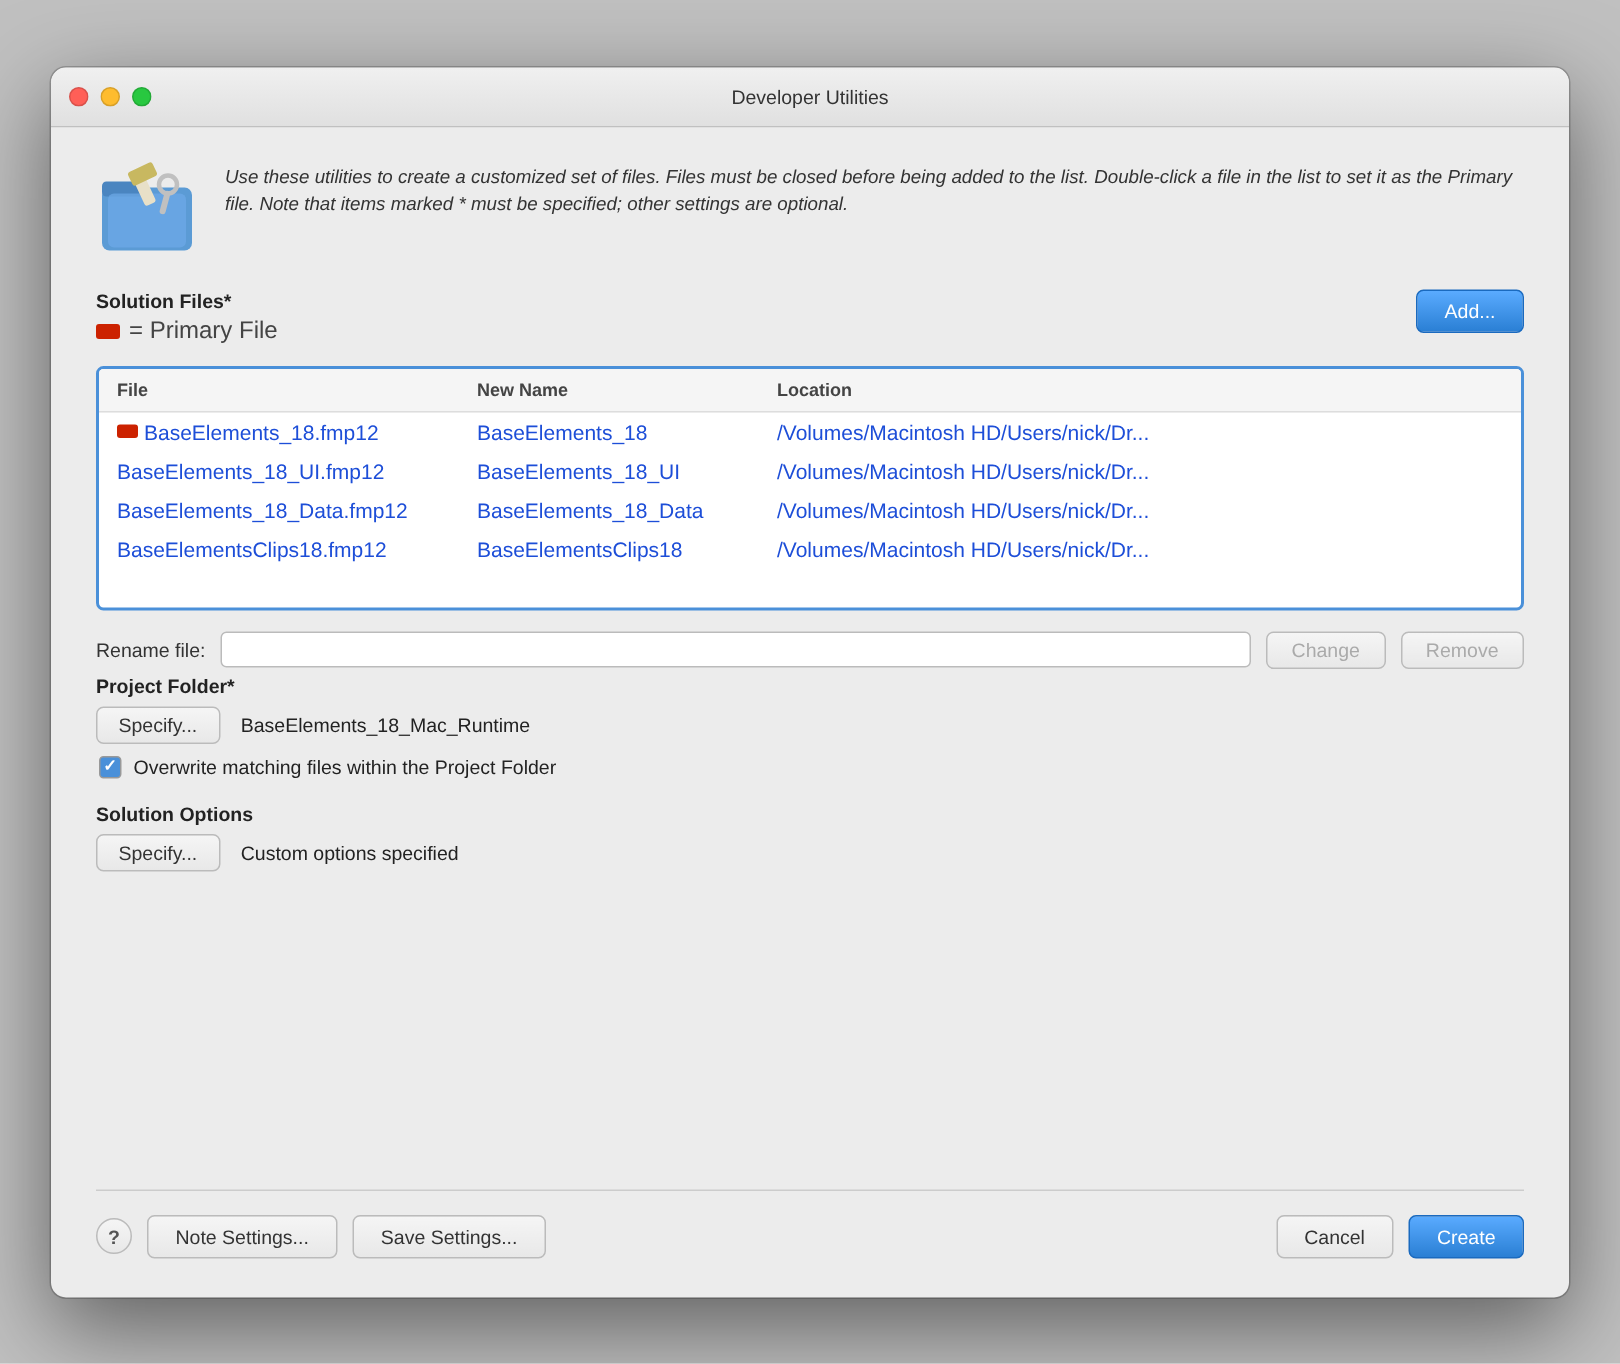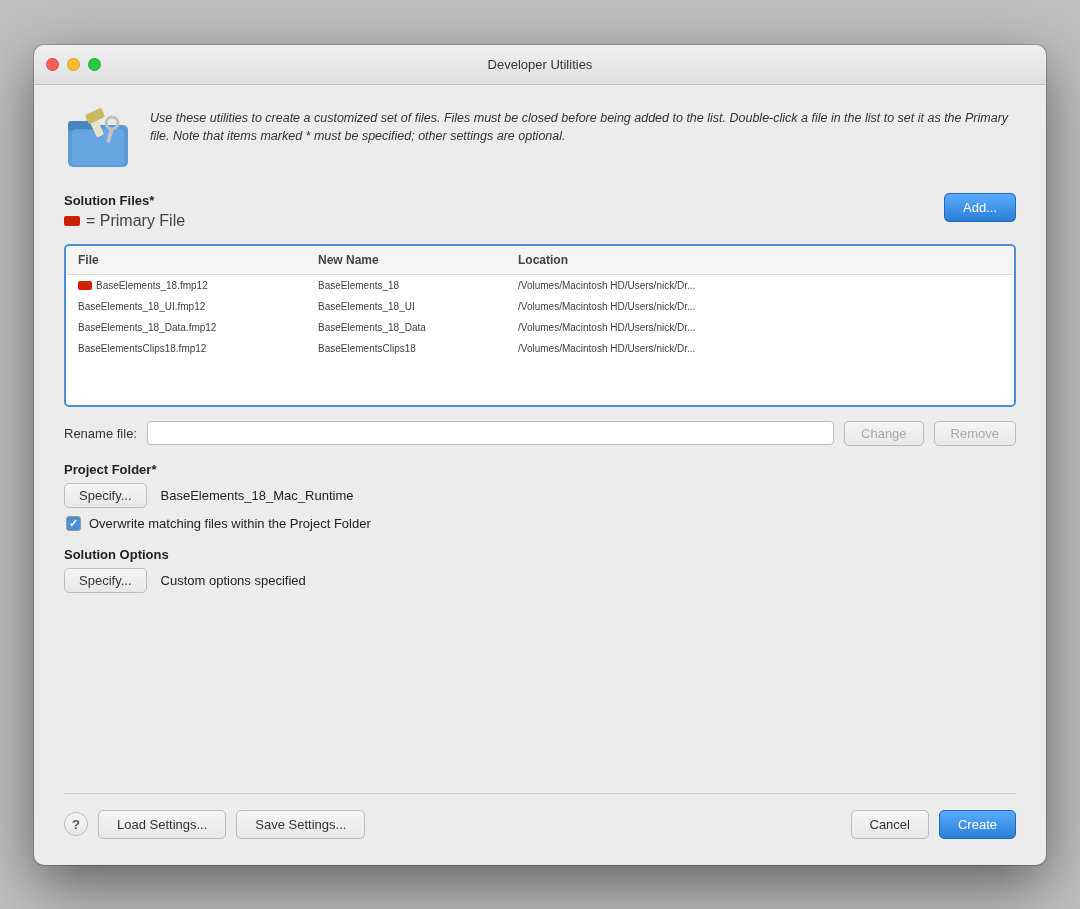--- a/index.html
+++ b/index.html
@@ -151,22 +151,22 @@
     }
 
     .table-row {
       display: grid;
       grid-template-columns: 240px 200px 1fr;
       padding: 2px 8px;
       align-items: center;
     }
 
     .table-cell {
-      font-size: 10px;
-      color: #404040;
+      font-size: 14px;
+      color: #1d4ed8;
       padding: 3px 4px;
       white-space: nowrap;
       overflow: hidden;
       text-overflow: ellipsis;
     }
 
     .primary-row {
       display: flex;
       align-items: center;
       gap: 4px;
@@ -191,21 +191,21 @@
       cursor: pointer;
       white-space: nowrap;
       flex-shrink: 0;
     }
 
     
     .rename-row {
       display: flex;
       align-items: center;
       gap: 10px;
-      margin-bottom: 16px;
+      margin-bottom: 4px;
     }
 
     .rename-label {
       font-size: 13px;
       color: #333;
       white-space: nowrap;
       font-weight: 500;
     }
 
     .rename-input {
@@ -458,21 +458,21 @@
       <div class="section-label">Solution Options</div>
       <div class="specify-row">
         <button class="specify-btn">Specify...</button>
         <span class="folder-name">Custom options specified</span>
       </div>
     </div>
 
     <div class="footer">
       <div class="footer-left">
         <div class="help-btn">?</div>
-        <button class="footer-btn">Load Settings...</button>
+        <button class="footer-btn">Note Settings...</button>
         <button class="footer-btn">Save Settings...</button>
       </div>
       <div class="footer-main-btns">
         <button class="footer-btn">Cancel</button>
         <button class="footer-btn primary-action">Create</button>
       </div>
     </div>
 
   </div>
 </div>

